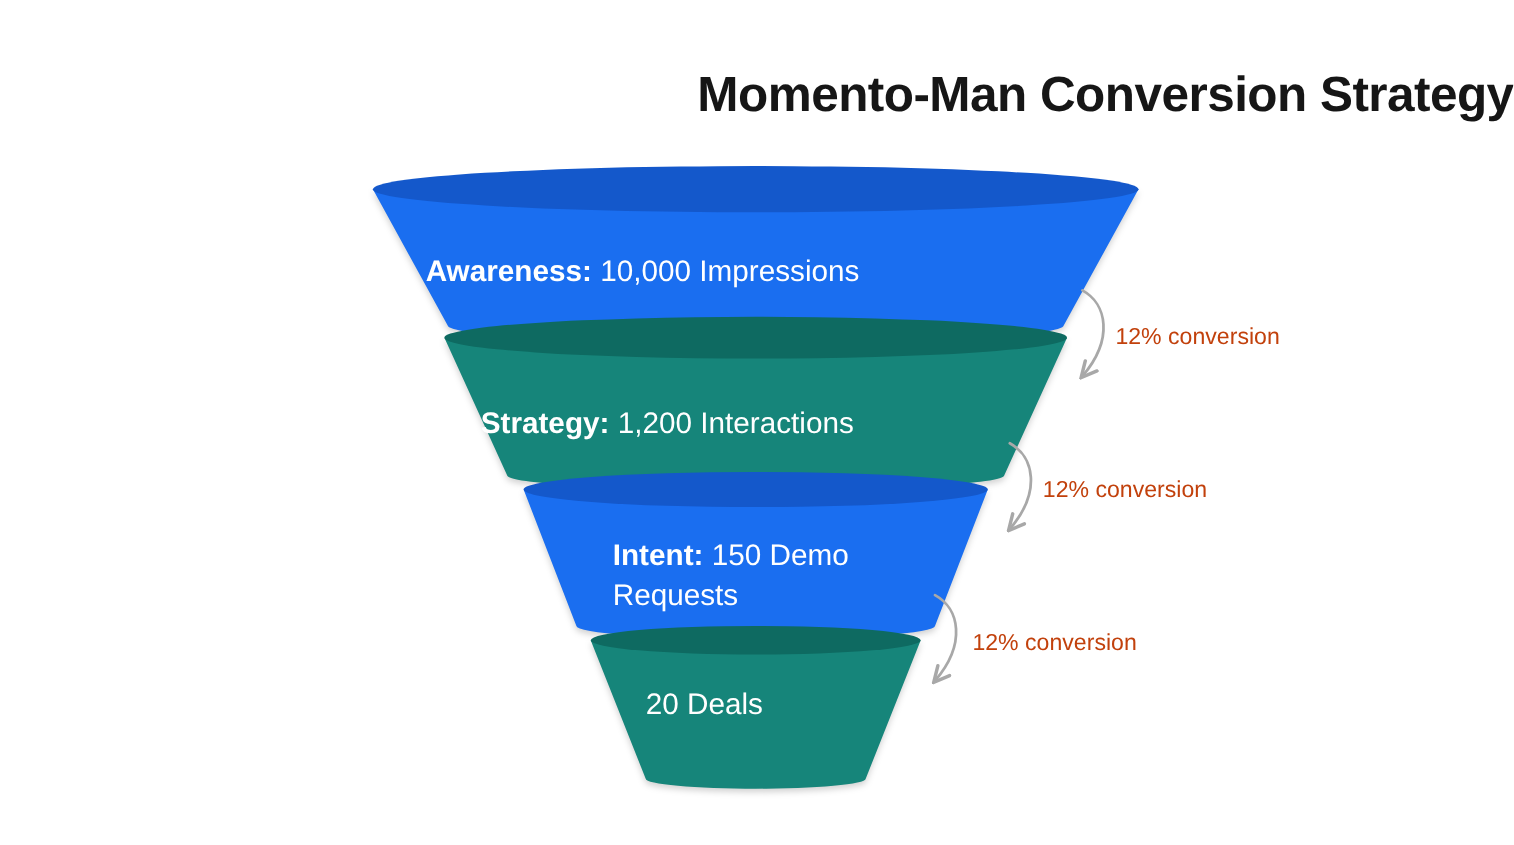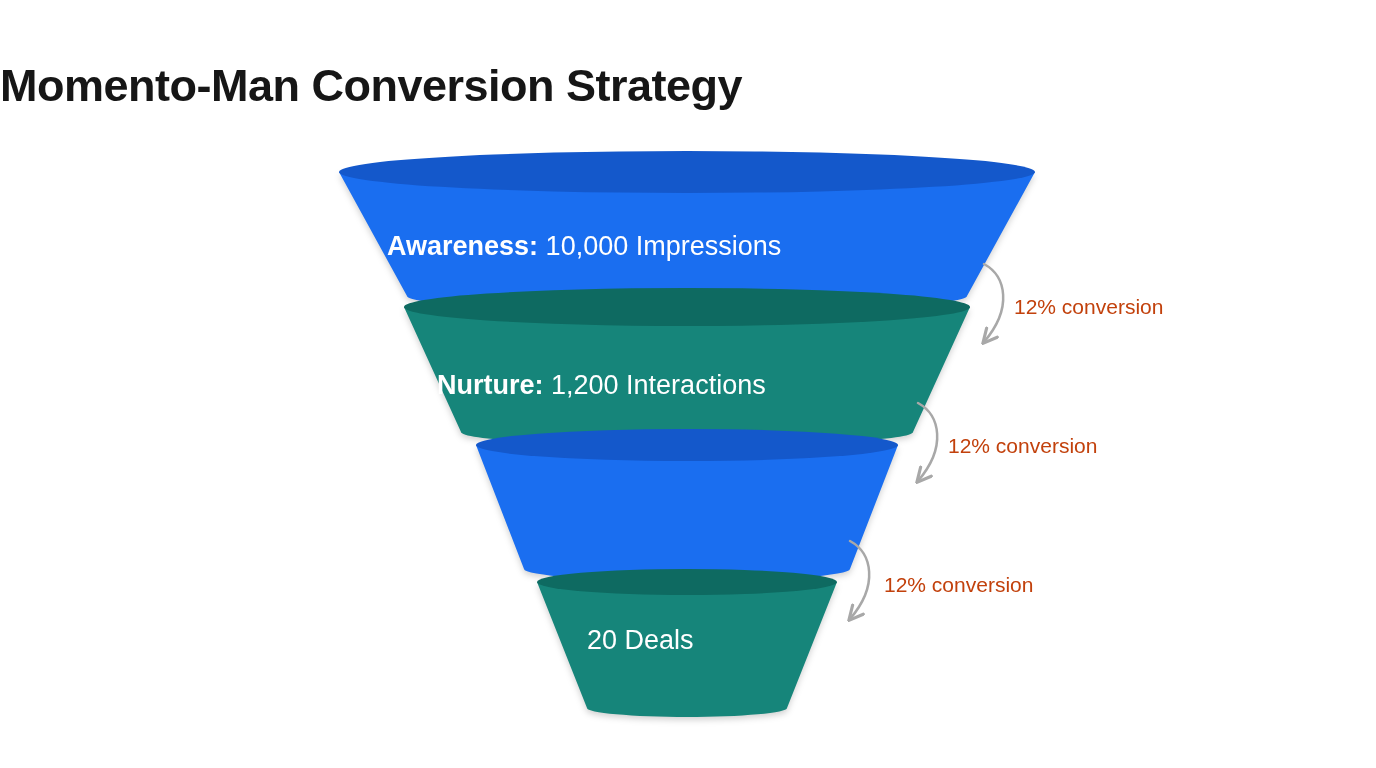--- a/index.html
+++ b/index.html
@@ -11,21 +11,21 @@
     background: #ffffff;
     overflow: hidden;
     font-family: "Liberation Sans", sans-serif;
   }
   .chart-title {
     position: absolute;
     top: 60px;
     left: 0;
     width: 1376px;
     margin: 0;
-    text-align: left;
+    text-align: right;
     font-size: 45px;
     font-weight: 700;
     color: #161616;
     letter-spacing: -0.5px;
   }
   svg.funnel-svg {
     position: absolute;
     left: 0; top: 0;
     width: 1376px; height: 768px;
   }
@@ -98,24 +98,28 @@
     <path class="arrow-path" d="M 918,403 C 940,415 947,447 918,481" marker-end="url(#ah)"></path>
     <path class="arrow-path" d="M 850,541 C 872,553 879,585 850,619" marker-end="url(#ah)"></path>
   </svg>
 
   <div class="stage-label s1">
     <b>Awareness:</b>
     <span>10,000 Impressions</span>
   </div>
 
   <div class="stage-label s2">
-    <b>Nurture:</b>
+    <b>Strategy:</b>
     <span>1,200 Interactions</span>
   </div>
 
+  <div class="stage-label s3">
+    <b>Intent:</b>
+    <span>150 Demo Requests</span>
+  </div>
 
   <div class="stage-label s4">
     <span>20 Deals</span>
   </div>
 
   <div class="conv-label c1">12% conversion</div>
   <div class="conv-label c2">12% conversion</div>
   <div class="conv-label c3">12% conversion</div>
 
 </div>

